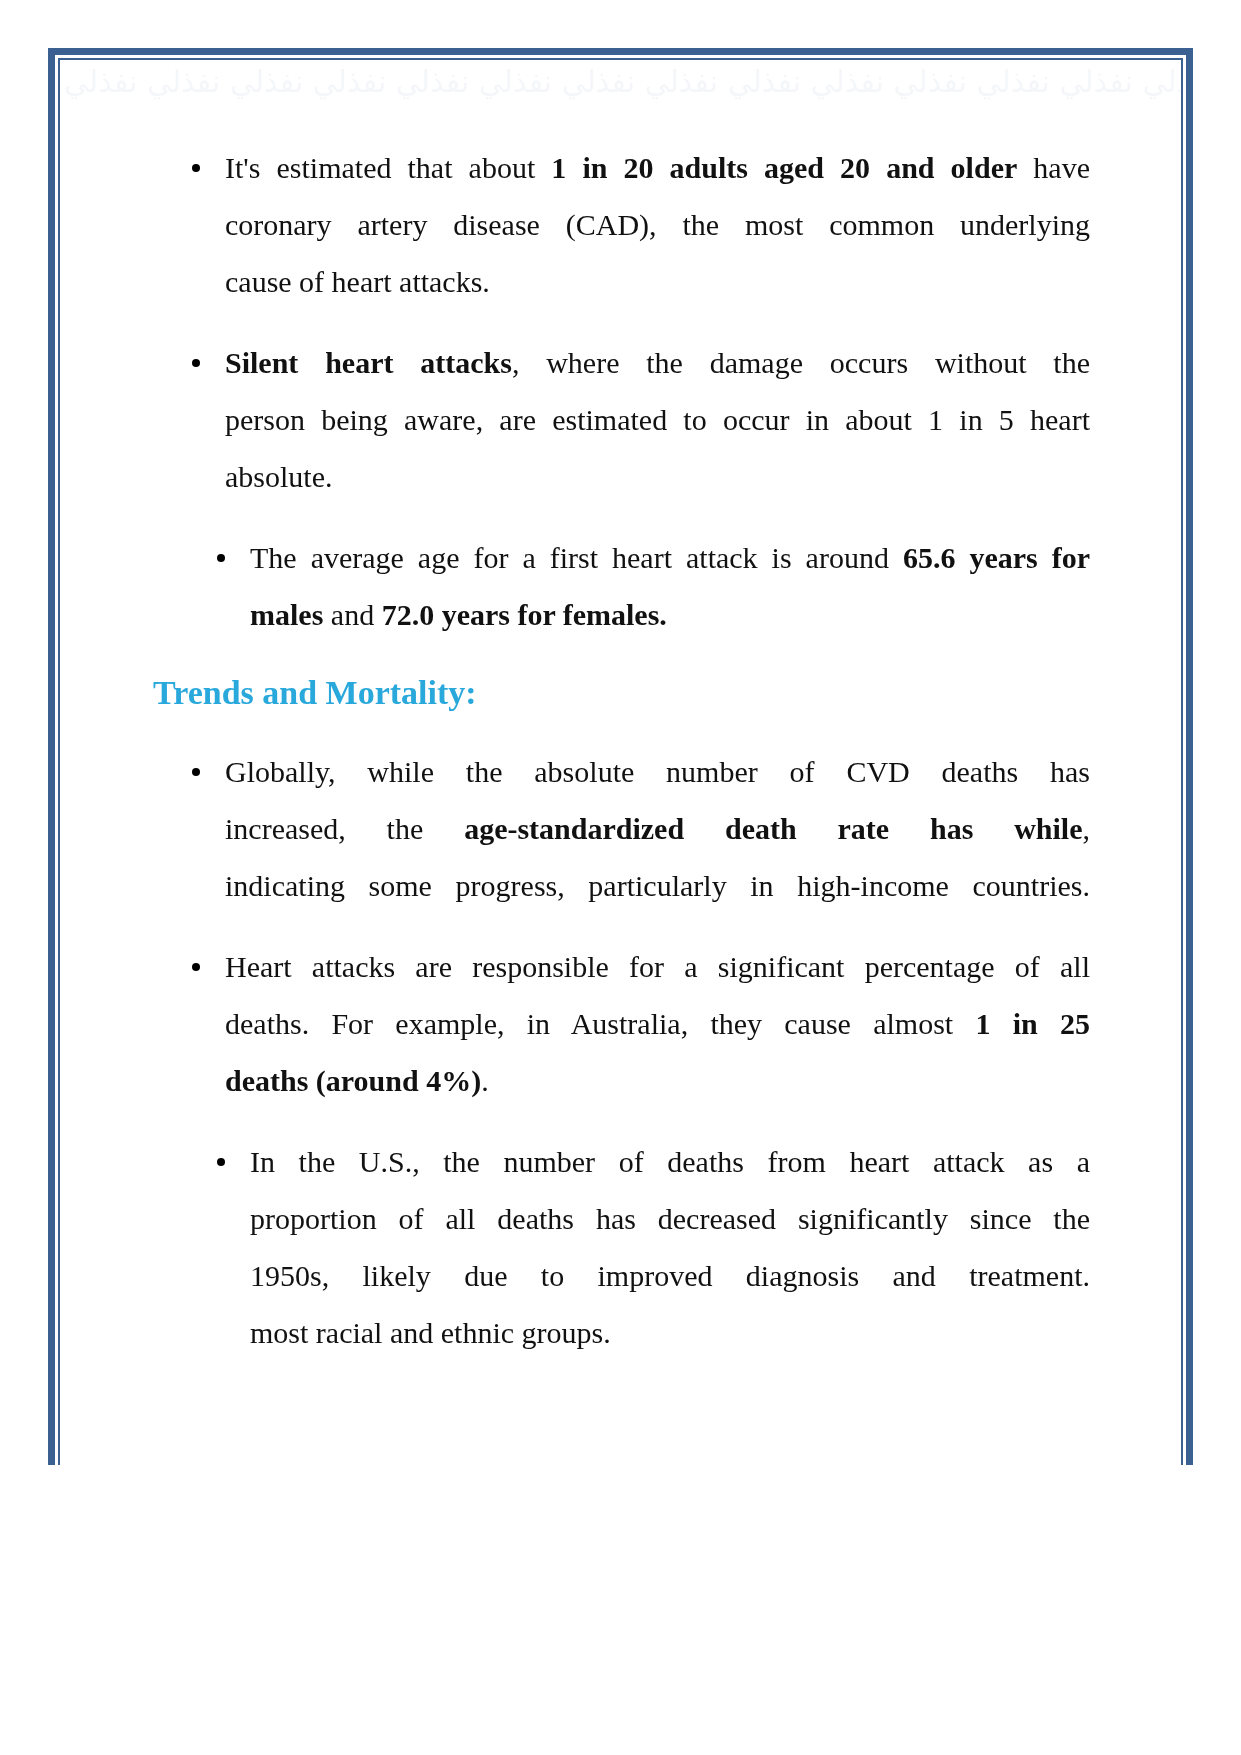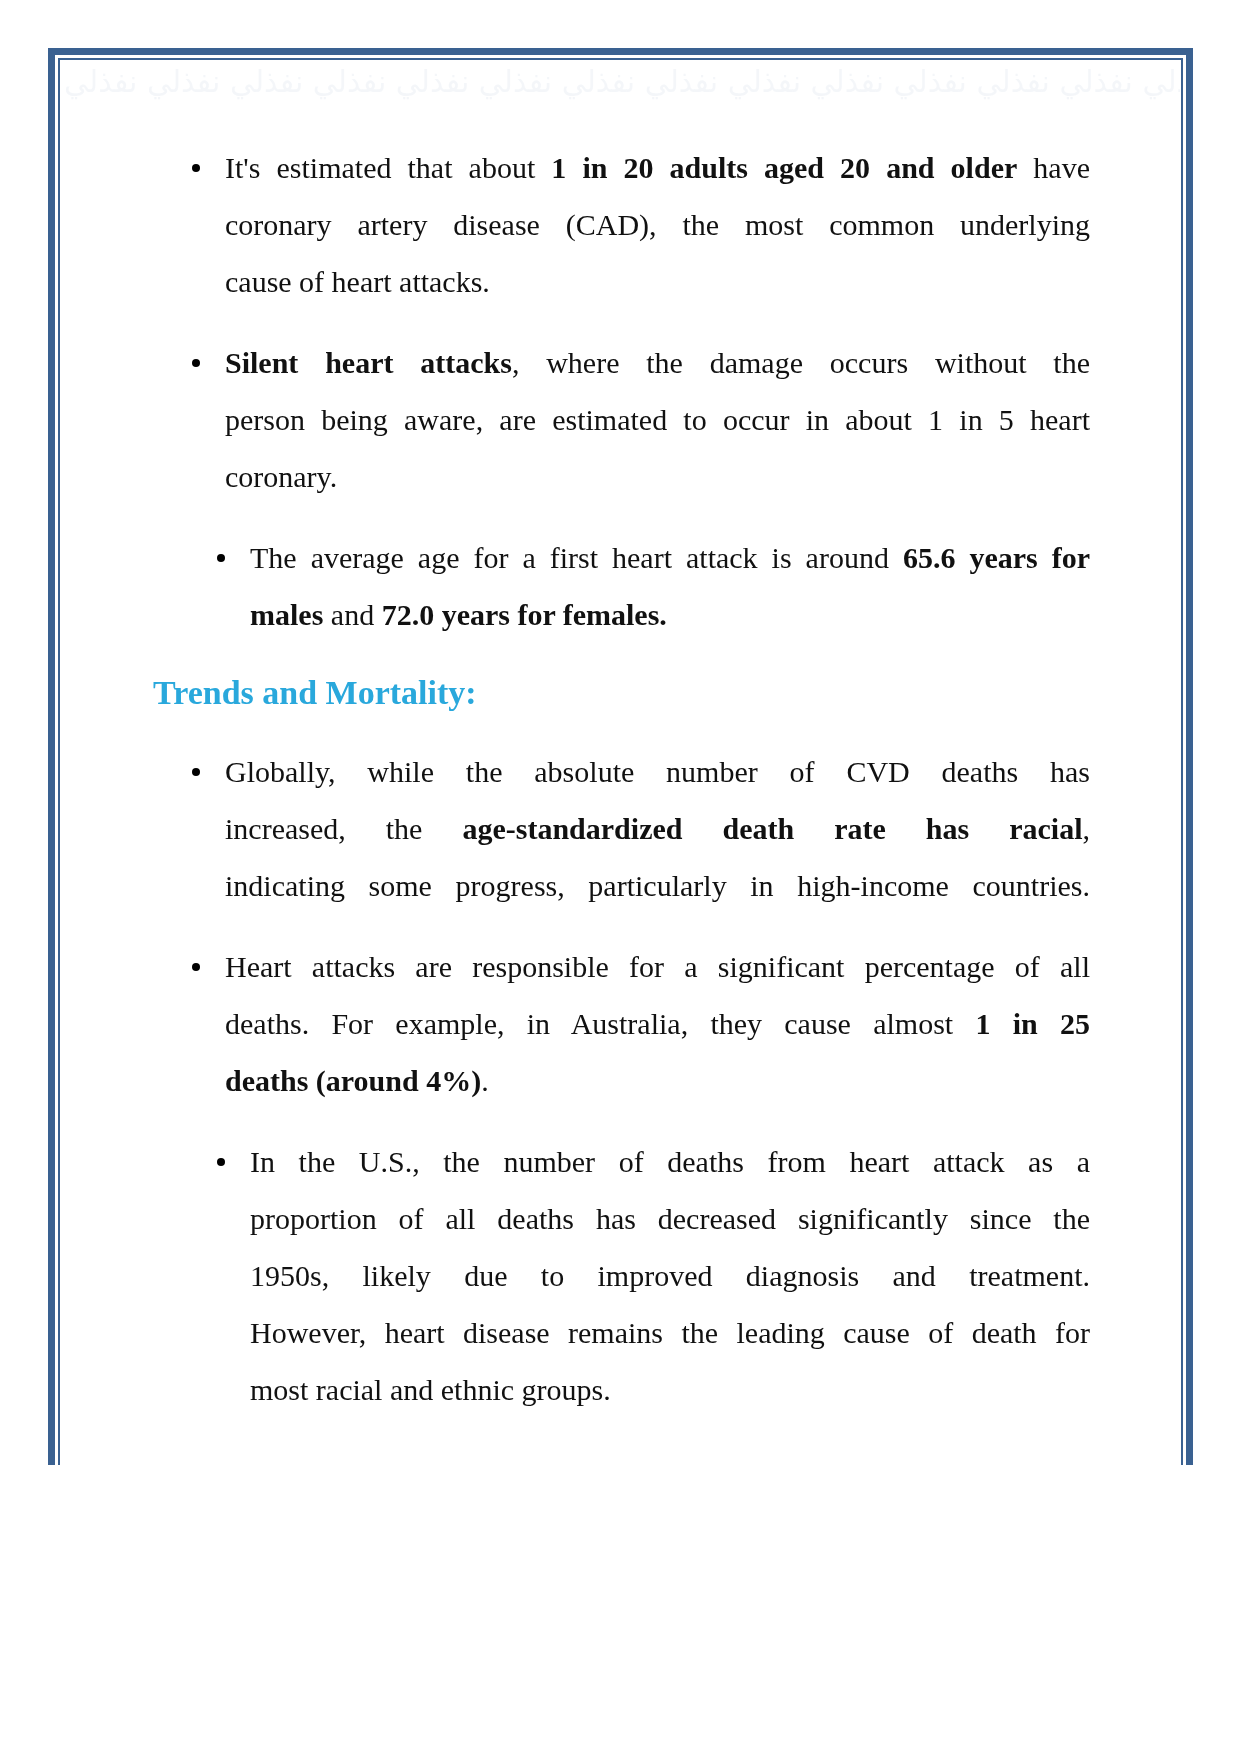--- a/index.html
+++ b/index.html
@@ -71,44 +71,43 @@
   <div class="content">
     <ul class="blist" id="list-top">
         <li>
           <div class="line"><span>It's estimated that about </span><span class="b">1 in 20 adults aged 20 and older</span><span> have</span></div>
           <div class="line"><span>coronary artery disease (CAD), the most common underlying</span></div>
           <div class="line last"><span>cause of heart attacks.</span></div>
         </li>
         <li>
           <div class="line"><span class="b">Silent heart attacks</span><span>, where the damage occurs without the</span></div>
           <div class="line"><span>person being aware, are estimated to occur in about 1 in 5 heart</span></div>
-          <div class="line last"><span>coronary.</span></div>
+          <div class="line last"><span>absolute.</span></div>
         </li>
         <li>
           <div class="line"><span>The average age for a first heart attack is around </span><span class="b">65.6 years for</span></div>
           <div class="line last"><span class="b">males</span><span> and </span><span class="b">72.0 years for females.</span></div>
         </li>
       </ul>
     <h2 class="heading">Trends and Mortality:</h2>
     <ul class="blist" id="list-bottom">
         <li>
           <div class="line"><span>Globally, while the absolute number of CVD deaths has</span></div>
-          <div class="line"><span>increased, the </span><span class="b">age-standardized death rate has racial</span><span>,</span></div>
+          <div class="line"><span>increased, the </span><span class="b">age-standardized death rate has while</span><span>,</span></div>
           <div class="line"><span>indicating some progress, particularly in high-income countries.</span></div>
         </li>
         <li>
           <div class="line"><span>Heart attacks are responsible for a significant percentage of all</span></div>
           <div class="line"><span>deaths. For example, in Australia, they cause almost </span><span class="b">1 in 25</span></div>
           <div class="line last"><span class="b">deaths (around 4%)</span><span>.</span></div>
         </li>
         <li>
           <div class="line"><span>In the U.S., the number of deaths from heart attack as a</span></div>
           <div class="line"><span>proportion of all deaths has decreased significantly since the</span></div>
           <div class="line"><span>1950s, likely due to improved diagnosis and treatment.</span></div>
-          <div class="line"><span>However, heart disease remains the leading cause of death for</span></div>
           <div class="line last"><span>most racial and ethnic groups.</span></div>
         </li>
       </ul>
   </div>
 
   <div class="wm">
     <div class="wm-logo">نفذلي</div>
     <div class="wm-site">nafezly.com</div>
   </div>
 

